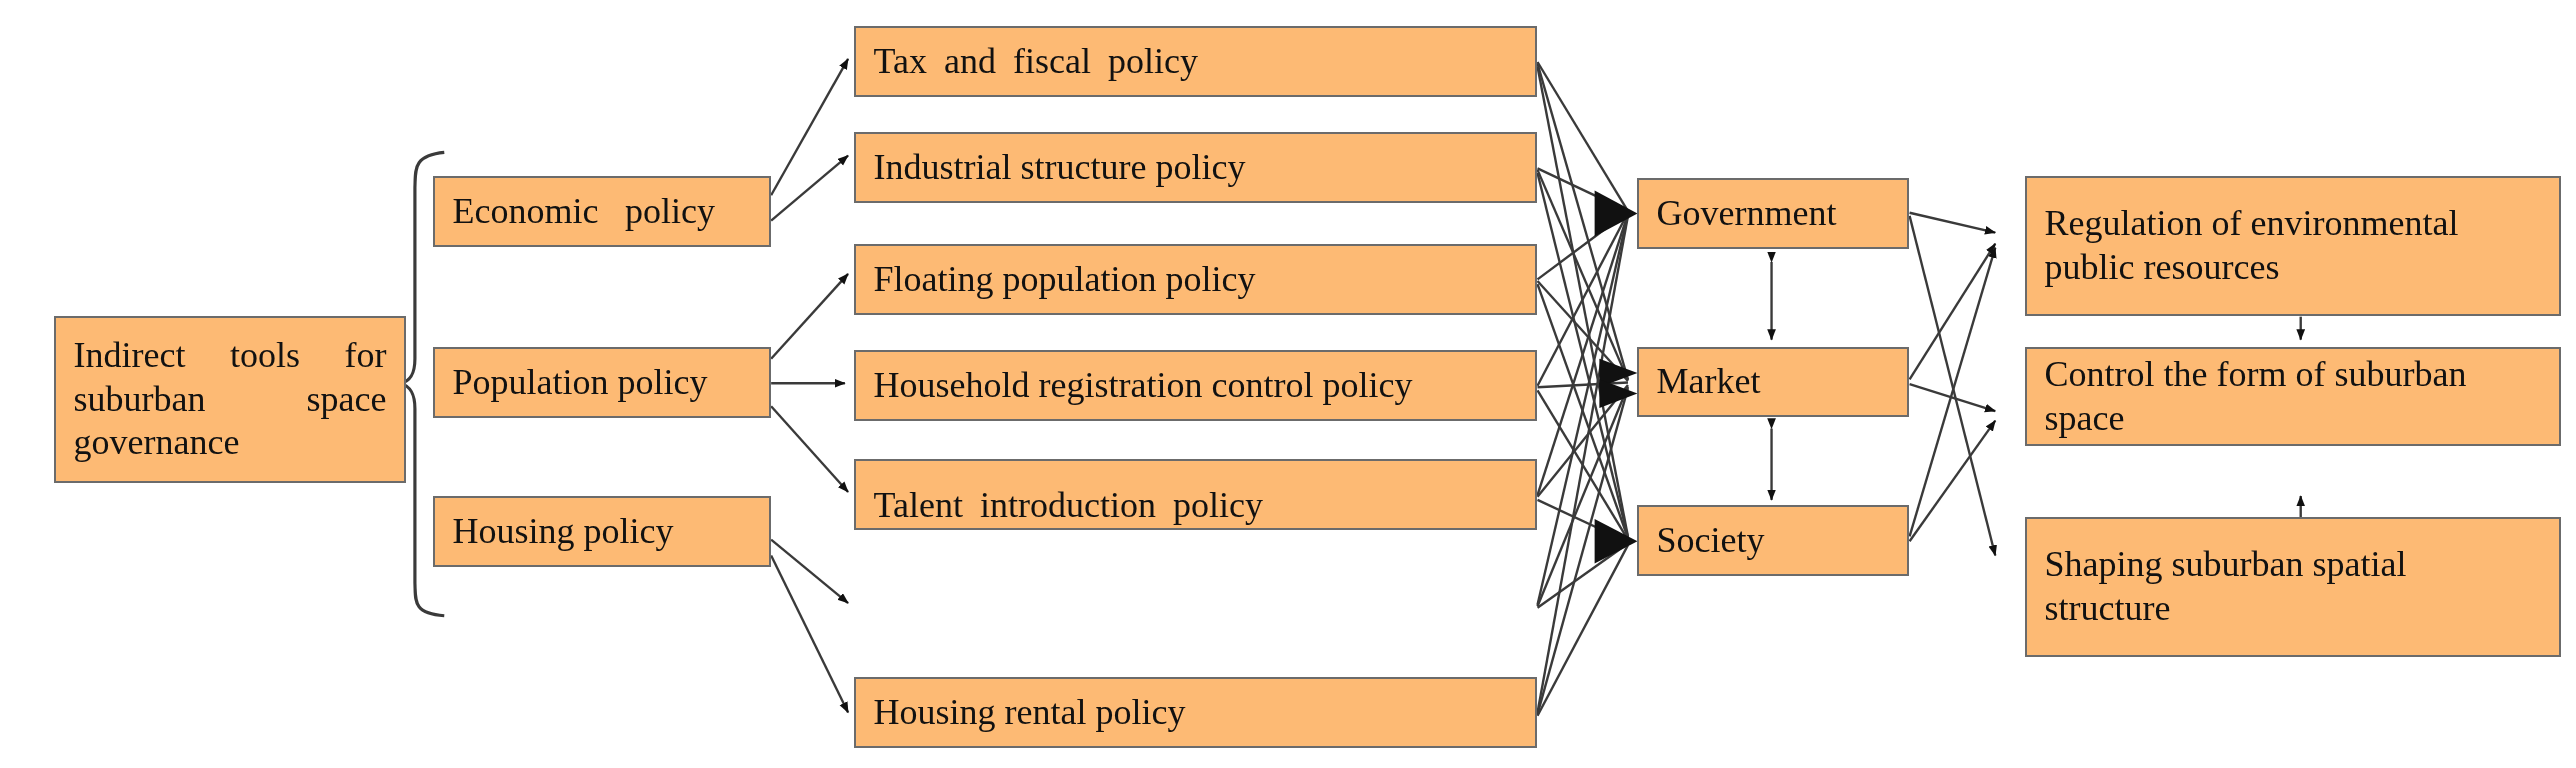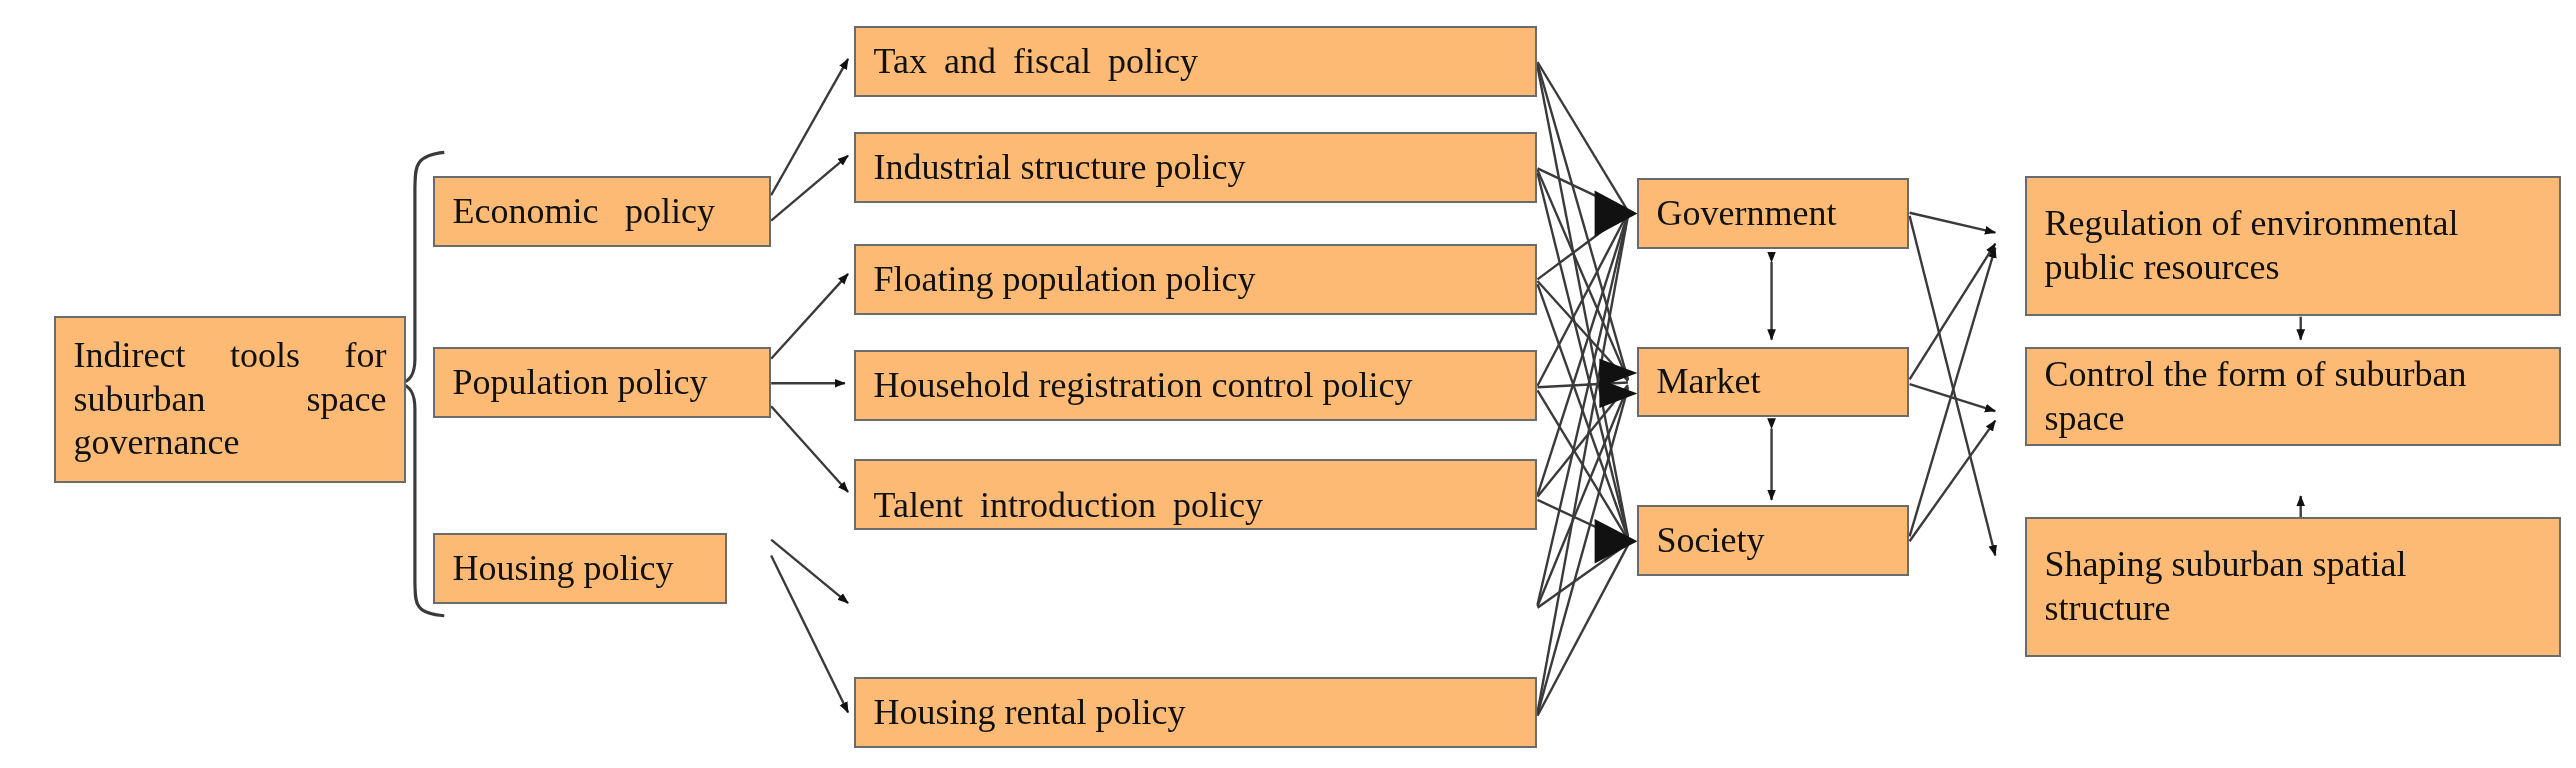--- a/index.html
+++ b/index.html
@@ -95,21 +95,21 @@
       <span style="text-align-last:left;display:block;">governance</span>
     </span>
   </div>
 
   <div class="node wsp" style="left:433px;top:176px;width:338px;height:71px;">
     <span class="txt">Economic  policy</span>
   </div>
   <div class="node" style="left:433px;top:347px;width:338px;height:71px;">
     <span class="txt">Population policy</span>
   </div>
-  <div class="node" style="left:433px;top:533px;width:294px;height:71px;">
+  <div class="node" style="left:433px;top:496px;width:338px;height:71px;">
     <span class="txt">Housing policy</span>
   </div>
 
   <div class="node wsp2" style="left:854px;top:26px;width:683px;height:71px;">
     <span class="txt">Tax and fiscal policy</span>
   </div>
   <div class="node" style="left:854px;top:132px;width:683px;height:71px;">
     <span class="txt">Industrial structure policy</span>
   </div>
   <div class="node" style="left:854px;top:244px;width:683px;height:71px;">

